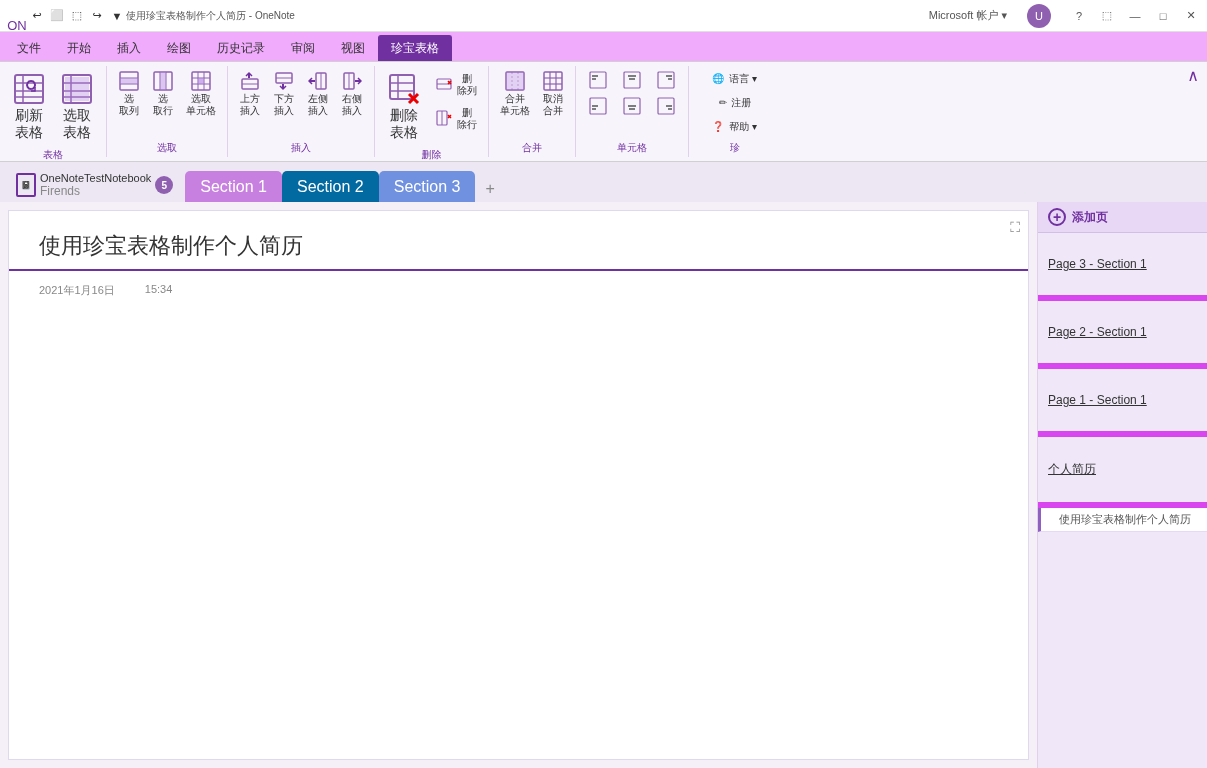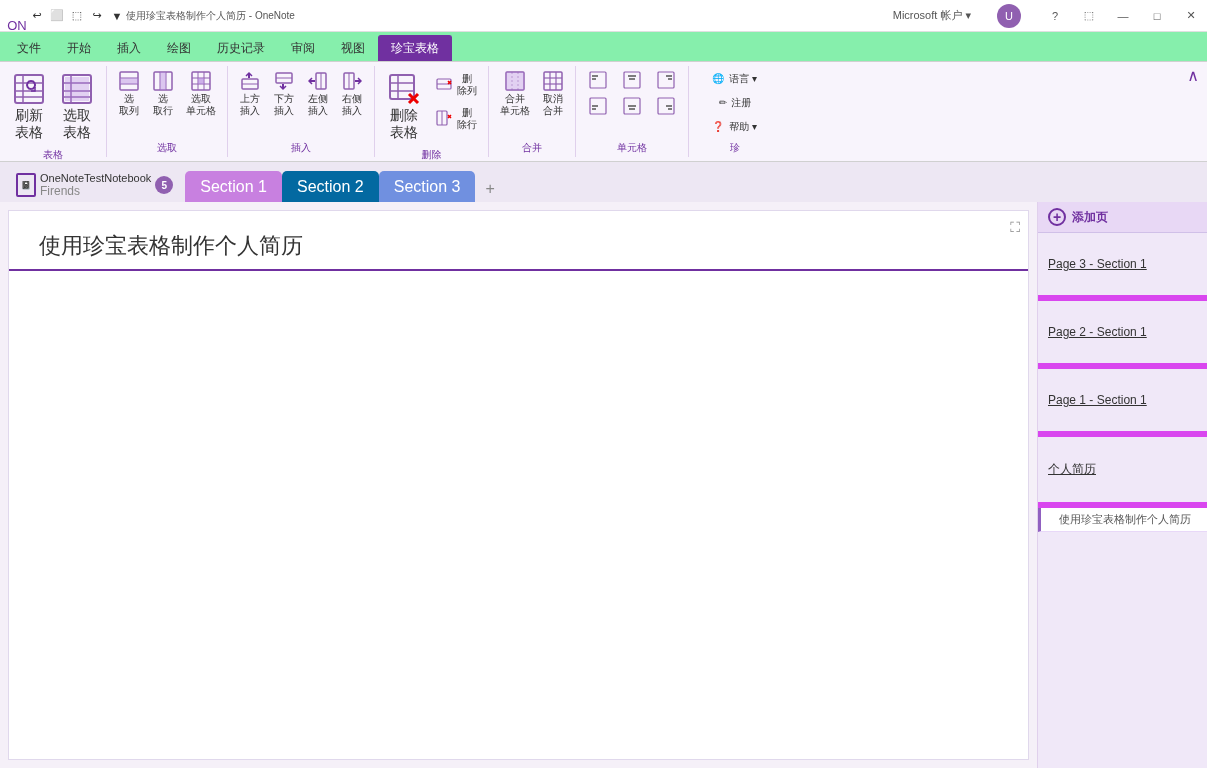--- a/index.html
+++ b/index.html
@@ -19,21 +19,21 @@
     .title-bar-center { font-size: 10px; color: #555; flex: 1; }
     .tb-btn { width: 16px; height: 16px; border: none; background: transparent; cursor: pointer; font-size: 11px; color: #555; display: flex; align-items: center; justify-content: center; }
 
     
     .qat { display: flex; align-items: center; gap: 2px; }
     .qat-icon { width: 18px; height: 18px; display: flex; align-items: center; justify-content: center; font-size: 11px; cursor: pointer; color: #333; }
 
     
     .ribbon-tabs {
       height: 30px;
-      background: #86efac;
+      background: #f0abfc;
       display: flex;
       align-items: flex-end;
       padding-left: 4px;
       border-bottom: 1px solid #d0d0d0;
     }
     .ribbon-tab {
       padding: 4px 12px;
       font-size: 12px;
       cursor: pointer;
       color: #333;
@@ -197,21 +197,21 @@
     }
     .page-list-sub.active { background: #ffffff; border-left: 3px solid #9060c0; }
 
     .section-bar-right {
       display: flex;
       align-items: center;
       margin-left: auto;
       padding-right: 8px;
     }
 
-    .title-bar-icons { display: flex; gap: 18px; align-items: center; }
+    .title-bar-icons { display: flex; gap: 12px; align-items: center; }
   </style>
 </head>
 <body>
 
 <div class="title-bar">
   <div class="title-bar-left">
     <div class="qat">
       <span class="qat-icon" style="color:#7030a0; font-weight:normal; font-size:13px;margin-top:20px;">ON</span>
       <span class="qat-icon">↩</span>
       <span class="qat-icon">⬜</span>
@@ -529,20 +529,24 @@
   <div class="section-tab-add">+</div>
 </div>
 
 <div class="main-area">
 
   <div class="page-canvas">
     <span class="expand-icon">⛶</span>
     <div class="page-title-area">
       <div class="page-title">使用珍宝表格制作个人简历</div>
     </div>
+    <div class="page-date">
+      <span>2021年1月16日</span>
+      <span>15:34</span>
+    </div>
   </div>
 
   <div class="right-panel">
     <div class="add-page-btn">
       <div class="add-page-icon">+</div>
       <span>添加页</span>
     </div>
     <div class="page-list-item">Page 3 - Section 1</div>
     <div class="page-list-item">Page 2 - Section 1</div>
     <div class="page-list-item">Page 1 - Section 1</div>

